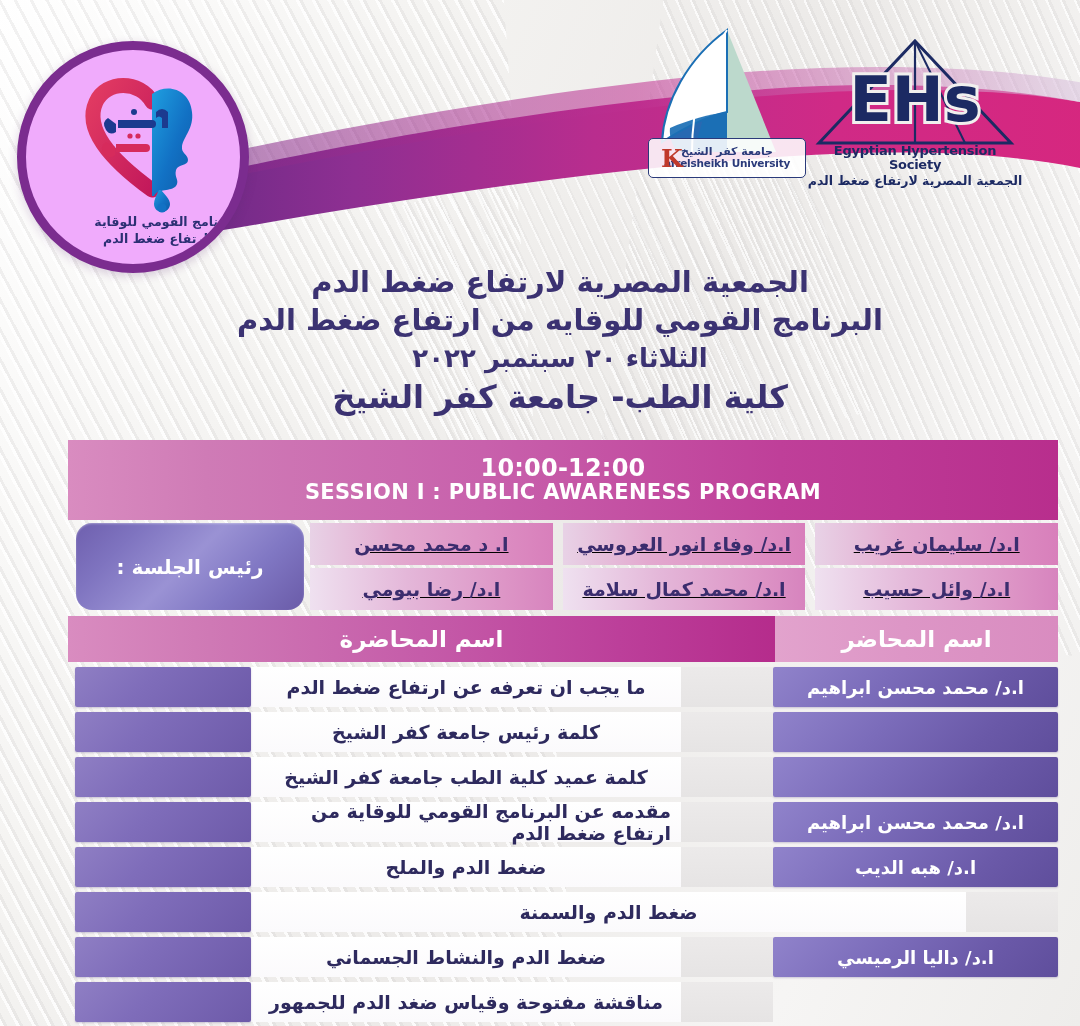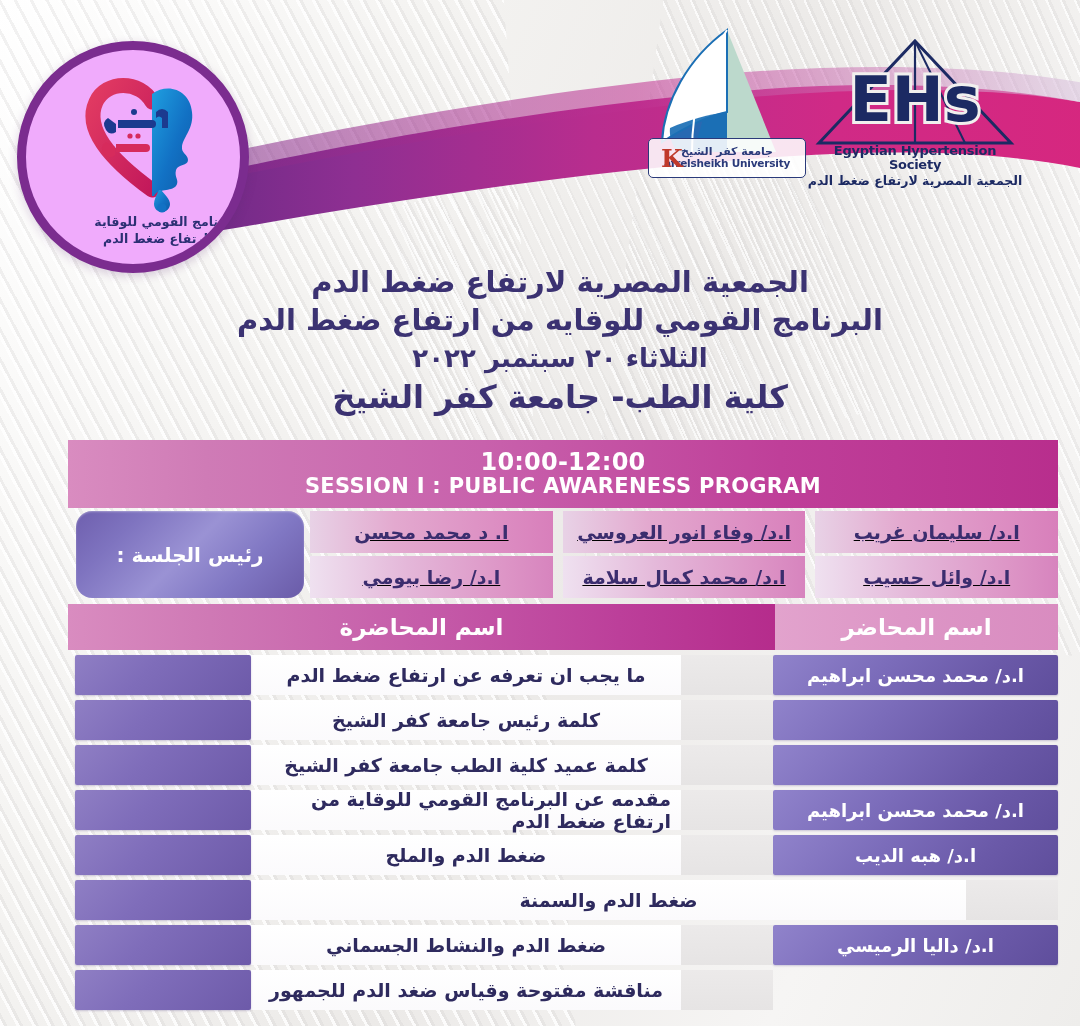--- a/index.html
+++ b/index.html
@@ -139,21 +139,21 @@
     z-index: 4;
   }
   .headline .l1, .headline .l2 { font-size: 29px; font-weight: bold; line-height: 1.32; white-space: nowrap; }
   .headline .l3 { font-size: 26px; font-weight: bold; line-height: 1.40; }
   .headline .l4 { font-size: 32px; font-weight: bold; line-height: 1.34; }
 
   
   .program { position: absolute; left: 68px; top: 440px; width: 990px; z-index: 4; }
 
   .session-band {
-    height: 68px;
+    height: 80px;
     background: linear-gradient(90deg, #d98cc0 0%, #cf7bb6 14%, #c861ac 42%, #bf3f99 72%, #b82e8d 100%);
     display:flex; flex-direction:column; align-items:center; justify-content:center;
     direction: ltr;
   }
   .session-time { color:#fff; font-size:24px; font-weight:bold; letter-spacing:0.2px; line-height:1.06; }
   .session-name { color:#fff; font-size:21px; font-weight:bold; letter-spacing:0.3px; line-height:1.1; }
 
   
   .chair-area { display:flex; flex-direction:row-reverse; margin-top:3px; gap:0; }
   .chair-label-box {

